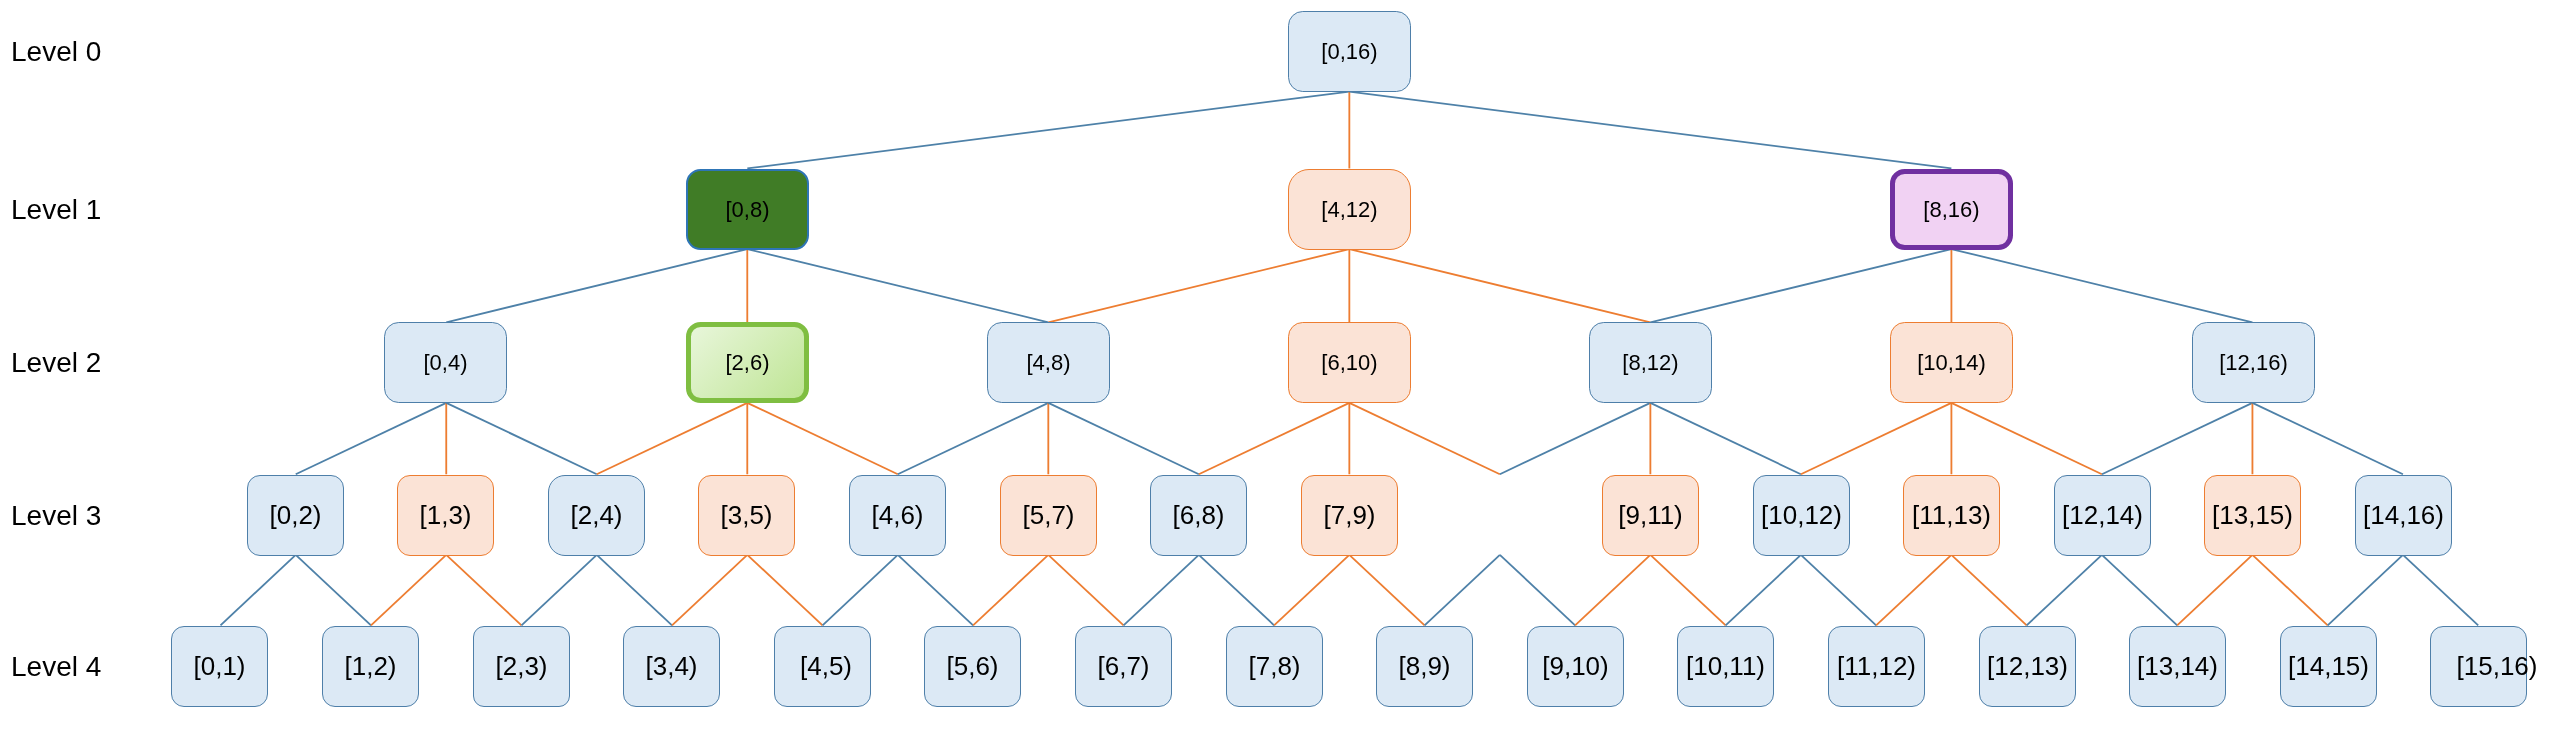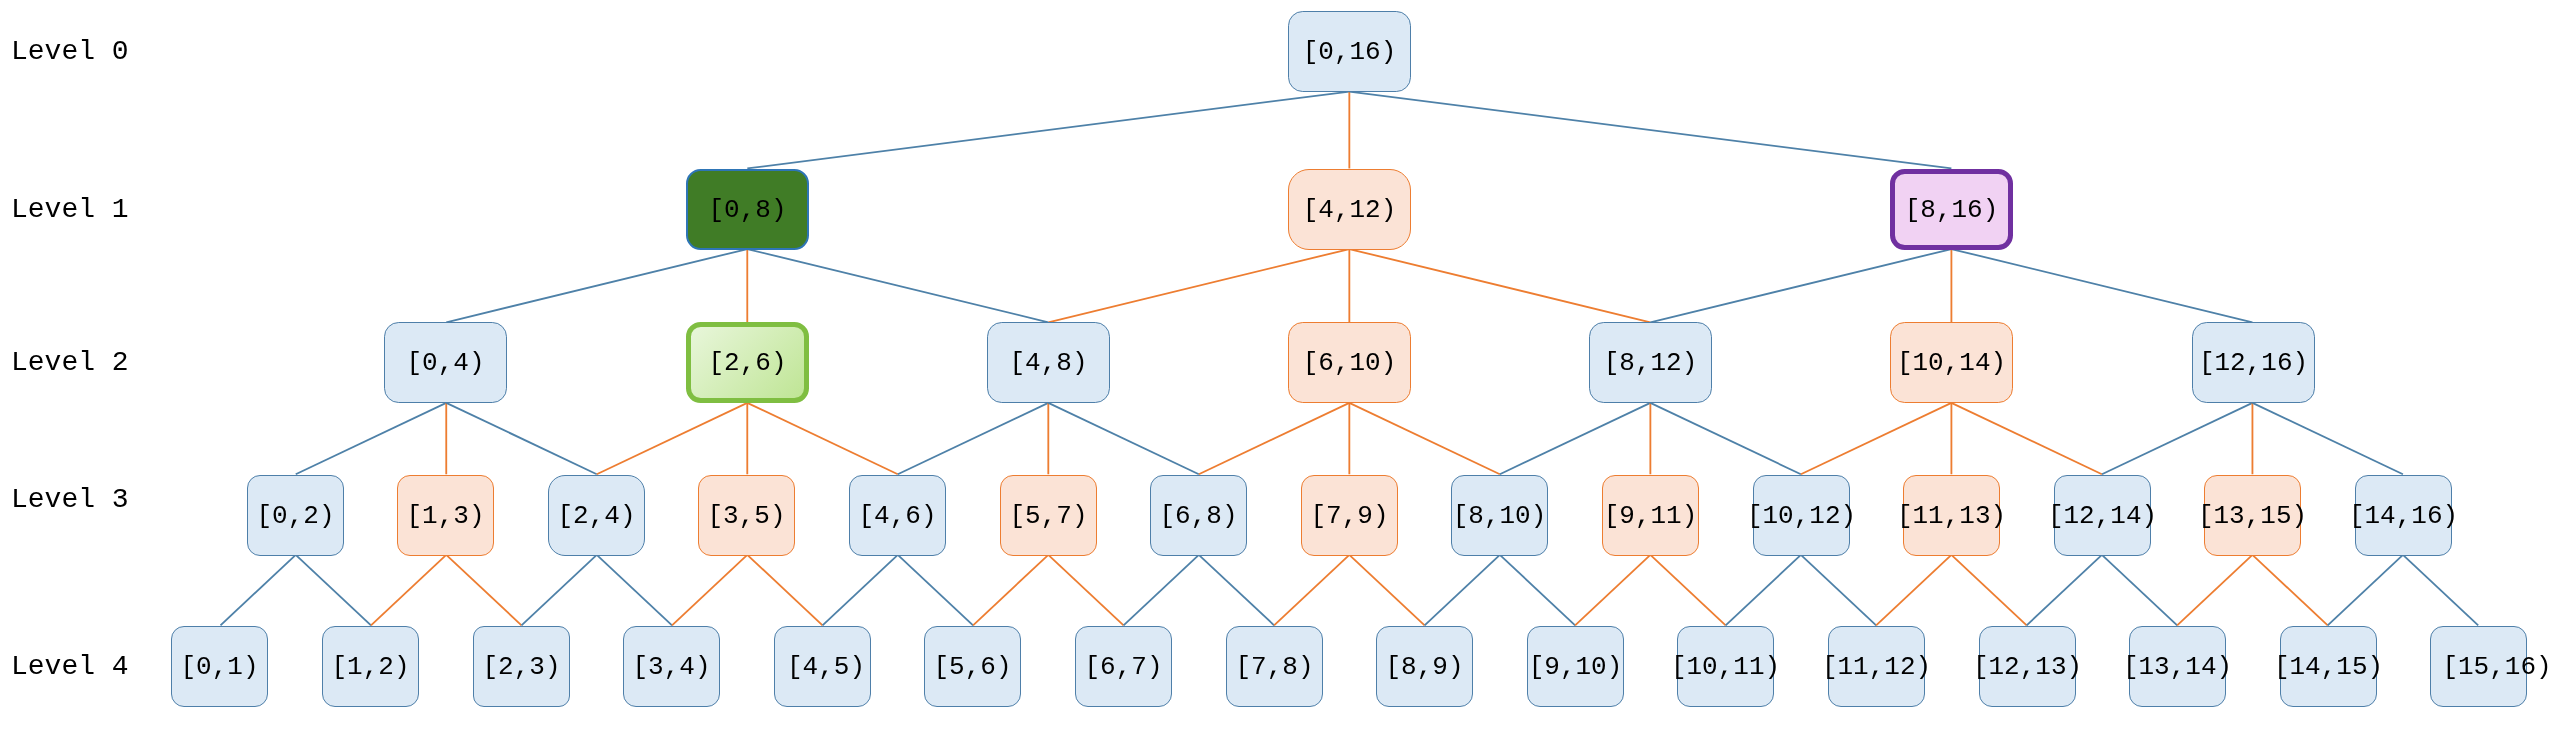--- a/index.html
+++ b/index.html
@@ -1,53 +1,53 @@
 <!DOCTYPE html>
 <html style="--blue-fill: #DCE9F5; --blue-border: #4E7FA9; --orange-fill: #FBE3D6; --orange-border: #ED7D31; --dark-green-fill: #407C26; --dark-green-border: #2E75B6; --purple-fill: #F1D2F3; --purple-border: #7030A0; --light-green-fill-top: #E8F6DA; --light-green-fill-bottom: #BFE595; --light-green-border: #7FBE41; --text: #000000;font-size:14.7px"><head>
 <meta charset="utf-8">
 <style>
   html, body { margin: 0; padding: 0; background: #ffffff; }
   #canvas {
     position: relative;
     width: 2576px;
     height: 712px;
     background: #ffffff;
-    font-family: Liberation Mono, monospace;
+    font-family: Liberation Sans, sans-serif;
     overflow: hidden;
   }
   #edges {
     position: absolute;
     left: 0; top: 0;
     width: 2576px; height: 748px;
   }
   .row-label {
     position: absolute;
     left: 11px;
     height: 81px;
     line-height: 81px;
     font-size: 28px;
     color: #000000;
     white-space: nowrap;
   }
   .lbl0 { top: 11px; }
   .lbl1 { top: 169px; }
   .lbl2 { top: 322px; }
-  .lbl3 { top: 459px; }
+  .lbl3 { top: 475px; }
   .lbl4 { top: 626px; }
   .node {
     position: absolute;
     display: flex;
     align-items: center;
     justify-content: center;
     box-sizing: border-box;
     color: var(--text, #000000);
     white-space: nowrap;
     border-radius: 14.7px;
   }
-  .node.wide  { width: 123px; height: 81px; font-size: 26px; }
+  .node.wide  { width: 123px; height: 81px; font-size: 22px; }
   .node.narrow{ width: 97px; height: 81px; font-size: 26px; border-radius: 13px; }
   .node.blue {
     background: var(--blue-fill);
     border: 1.8px solid var(--blue-border);
   }
   .node.orange {
     background: var(--orange-fill);
     border: 1.8px solid var(--orange-border);
   }
   .node.green_dark {
@@ -150,21 +150,20 @@
     <div class="node orange wide" style="left: 1890px; top: 322px;">[10,14)</div>
     <div class="node blue wide" style="left: 2192px; top: 322px;">[12,16)</div>
     <div class="node blue narrow" style="left: 247px; top: 475px;">[0,2)</div>
     <div class="node orange narrow" style="left: 397px; top: 475px;">[1,3)</div>
     <div class="node blue narrow" style="left: 548px; top: 475px; border-radius: 17px;">[2,4)</div>
     <div class="node orange narrow" style="left: 698px; top: 475px;">[3,5)</div>
     <div class="node blue narrow" style="left: 849px; top: 475px;">[4,6)</div>
     <div class="node orange narrow" style="left: 1000px; top: 475px;">[5,7)</div>
     <div class="node blue narrow" style="left: 1150px; top: 475px;">[6,8)</div>
     <div class="node orange narrow" style="left: 1301px; top: 475px;">[7,9)</div>
-    <div class="node blue narrow" style="left: 1451px; top: 475px;">[8,10)</div>
     <div class="node orange narrow" style="left: 1602px; top: 475px;">[9,11)</div>
     <div class="node blue narrow" style="left: 1753px; top: 475px;">[10,12)</div>
     <div class="node orange narrow" style="left: 1903px; top: 475px;">[11,13)</div>
     <div class="node blue narrow" style="left: 2054px; top: 475px;">[12,14)</div>
     <div class="node orange narrow" style="left: 2204px; top: 475px;">[13,15)</div>
     <div class="node blue narrow" style="left: 2355px; top: 475px;">[14,16)</div>
     <div class="node blue narrow" style="left: 171px; top: 626px;">[0,1)</div>
     <div class="node blue narrow" style="left: 322px; top: 626px;">[1,2)</div>
     <div class="node blue narrow" style="left: 473px; top: 626px; border-radius: 11px;">[2,3)</div>
     <div class="node blue narrow" style="left: 623px; top: 626px;">[3,4)</div>

